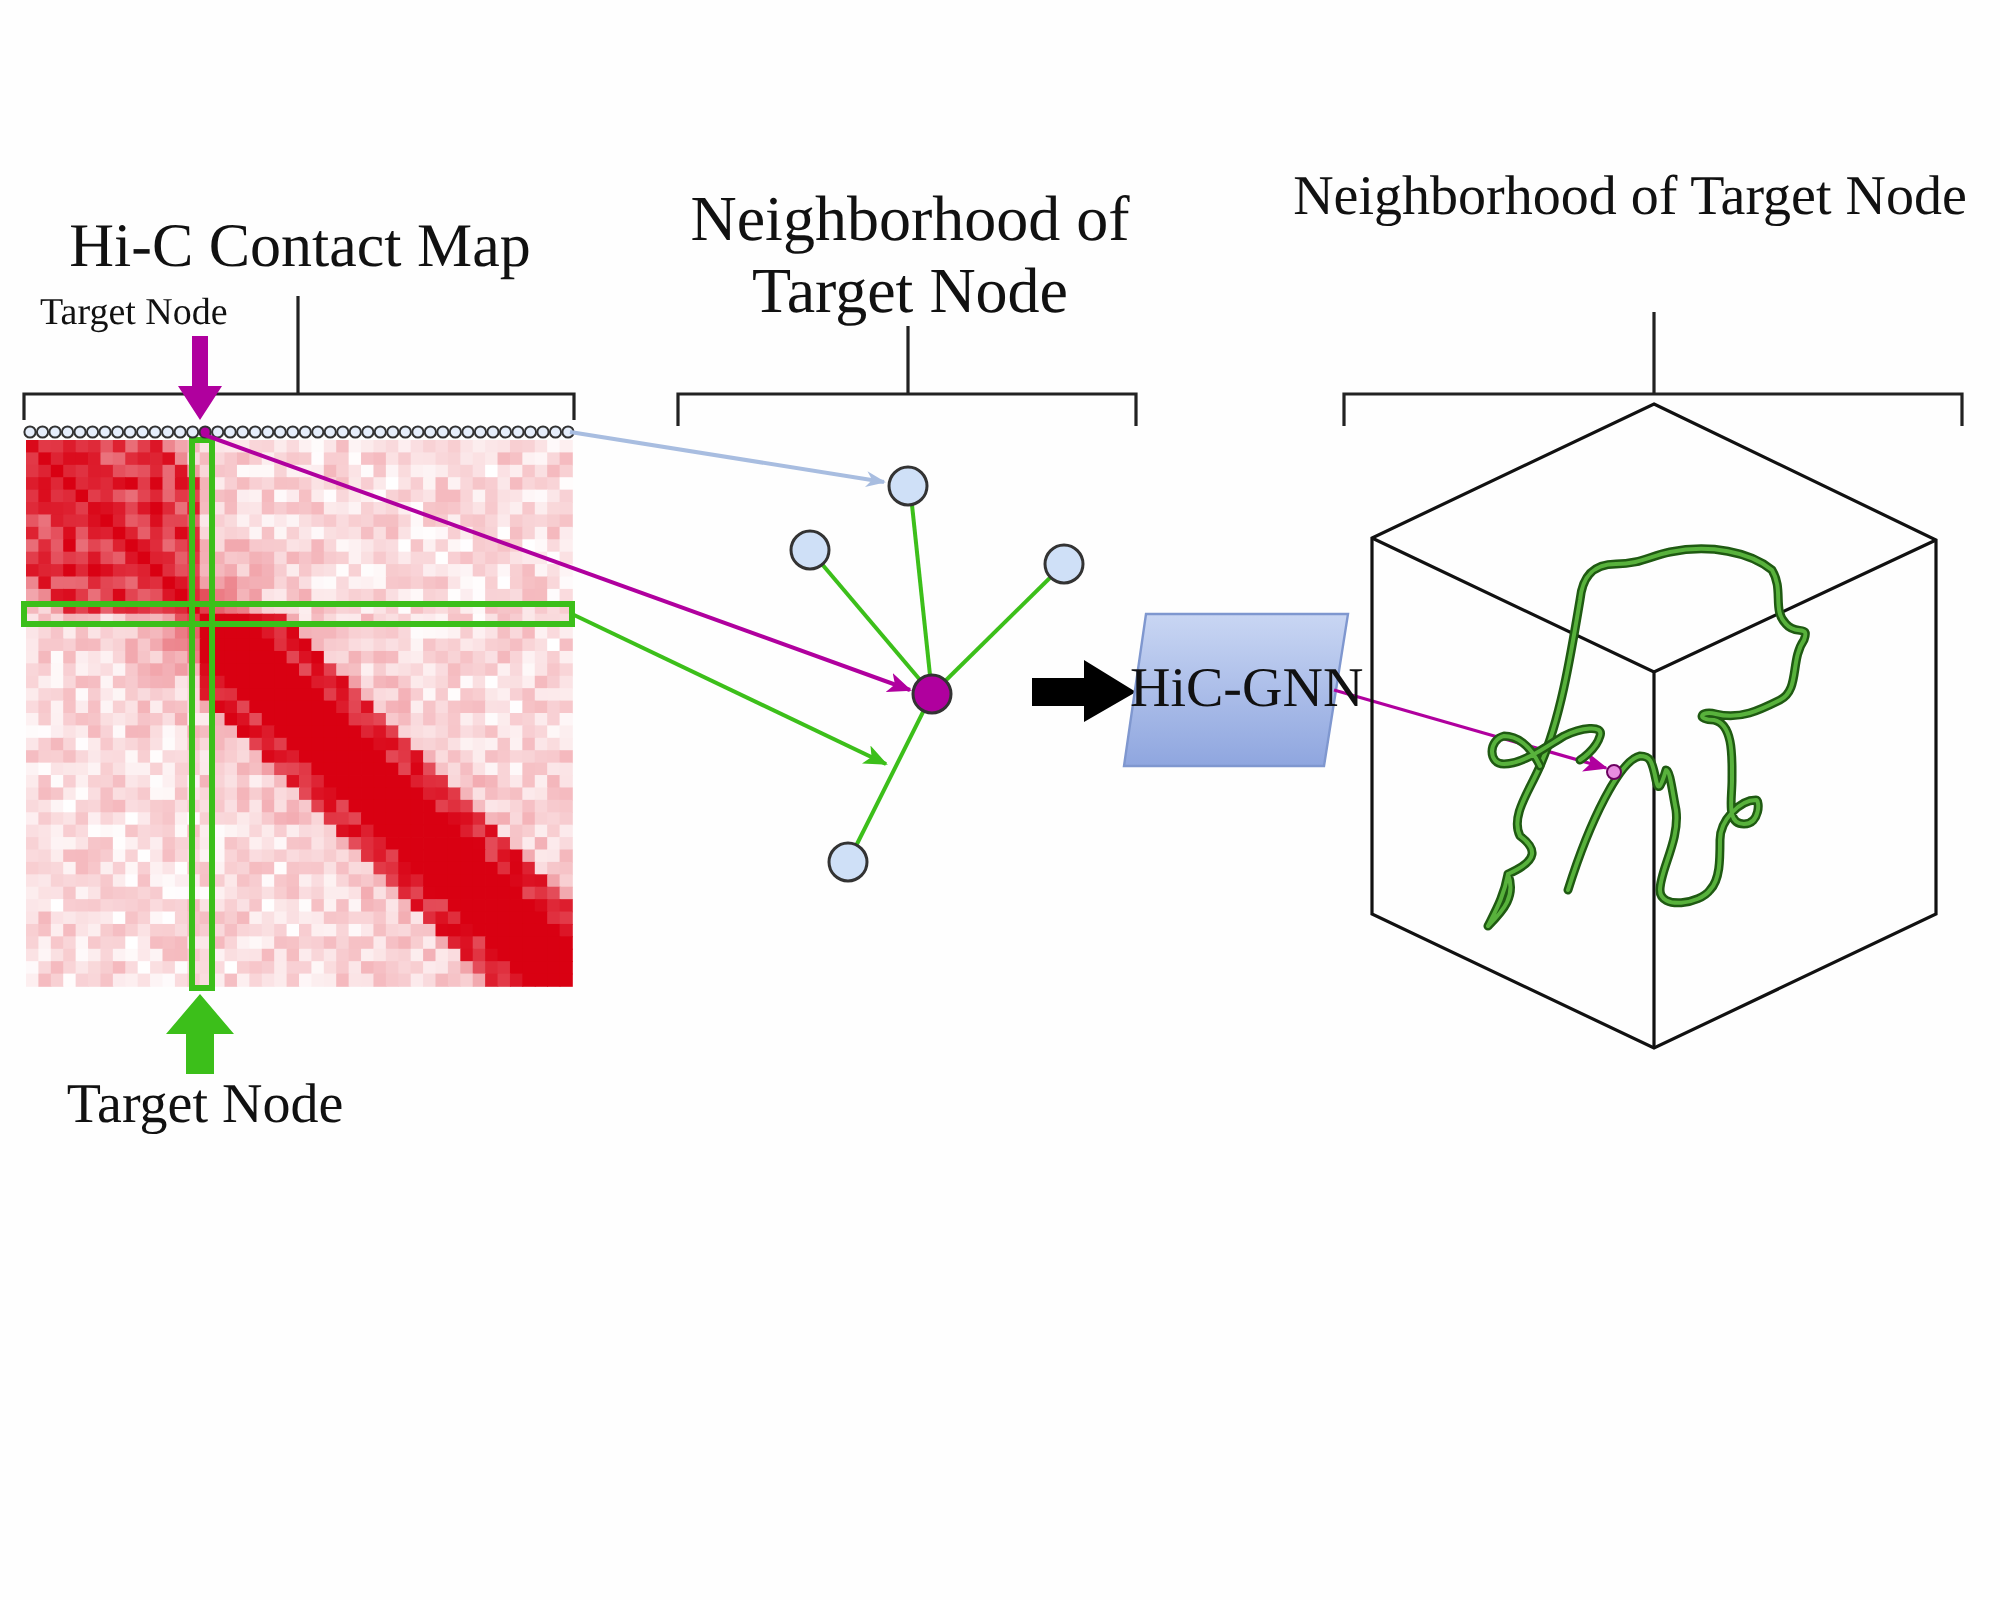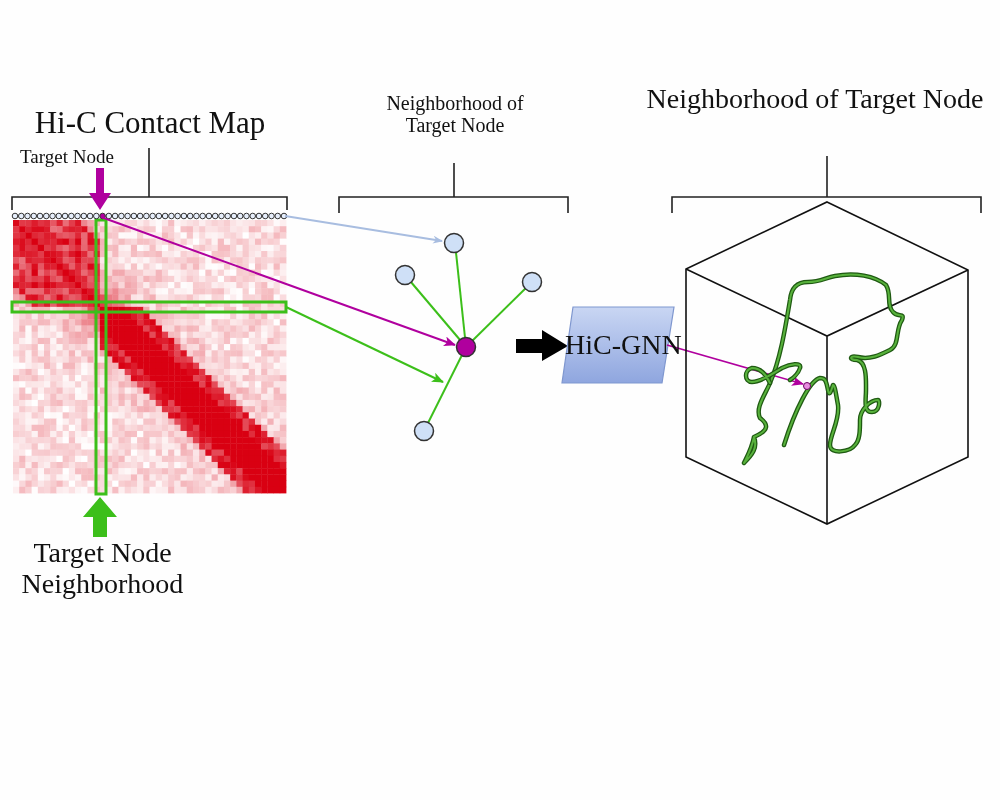--- a/index.html
+++ b/index.html
@@ -1,21 +1,21 @@
 <!DOCTYPE html>
 <html><head>
 <meta charset="utf-8">
 <style>
   html, body { margin: 0; padding: 0; background: #ffffff; }
   body { width: 1000px; height: 800px; position: relative; overflow: hidden; font-family: "Liberation Serif", "DejaVu Serif", serif; }
   #canvas { position: absolute; left: 0; top: 0; width: 1000px; height: 800px; background: #fefefe; }
   .label { position: absolute; color: #111; text-align: center; line-height: 1.12; white-space: nowrap; }
   #title-hic { left: 0; top: 106px; width: 300px; font-size: 31px; }
   #label-target-node { left: 20px; top: 146px; width: 130px; font-size: 19px; text-align: left; }
-  #title-neigh { left: 305px; top: 92px; width: 300px; font-size: 20px; }
+  #title-neigh { left: 305px; top: 92px; width: 300px; font-size: 32px; }
   #title-pred { left: 630px; top: 83px; width: 370px; font-size: 28px; }
   #label-neighborhood { left: 0; top: 537px; width: 205px; font-size: 28px; }
   #gnn-label { left: 565px; top: 329px; width: 110px; font-size: 28px; }
   svg { position: absolute; left: 0; top: 0; }
 </style>
 </head>
 <body>
 
 <div id="canvas">
 
@@ -23,21 +23,20 @@
   <div class="label" id="label-target-node">Target Node</div>
   <div class="label" id="title-neigh">
     <div>Neighborhood of</div>
     <div>Target Node</div>
   </div>
   <div class="label" id="title-pred">
     <div>Neighborhood of Target Node</div>
   </div>
   <div class="label" id="label-neighborhood">
     <div>Target Node</div>
-    <div>Neighborhood</div>
   </div>
 
   <svg id="diagram" width="1000" height="800" viewBox="0 0 1000 800">
     <defs>
       <marker id="arrow-blue" markerWidth="10" markerHeight="8" refX="9" refY="4" orient="auto" markerUnits="userSpaceOnUse">
         <path d="M0,0 L10,4 L0,8 L3,4 z" fill="#a8bde0"></path>
       </marker>
       <marker id="arrow-mag" markerWidth="12" markerHeight="10" refX="11" refY="5" orient="auto" markerUnits="userSpaceOnUse">
         <path d="M0,0 L12,5 L0,10 L3,5 z" fill="#b0009e"></path>
       </marker>

